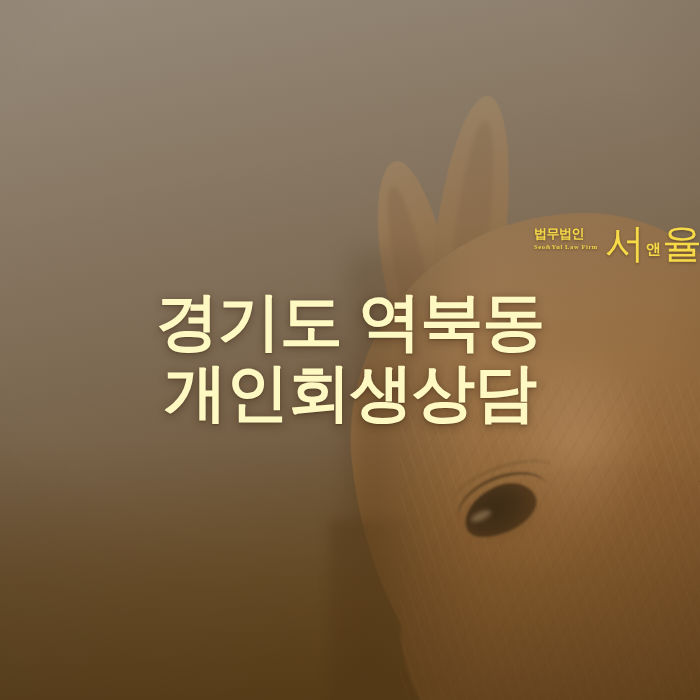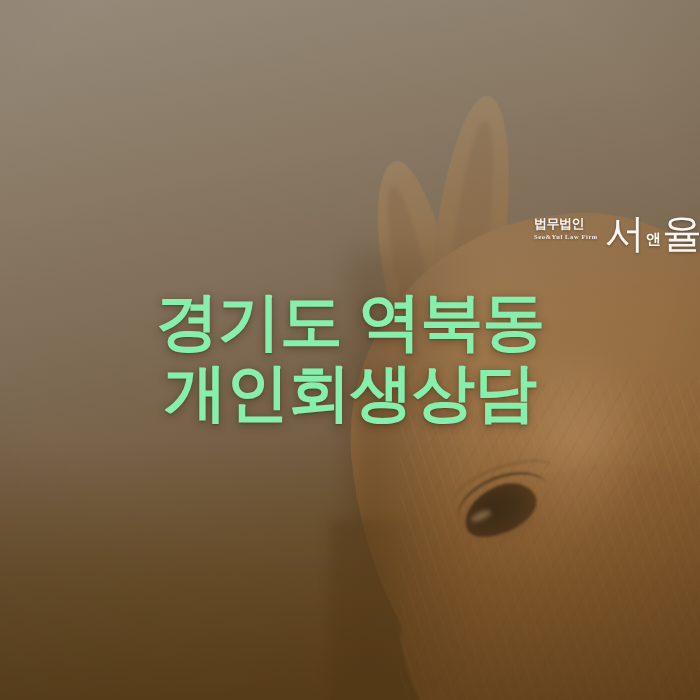--- a/index.html
+++ b/index.html
@@ -181,25 +181,25 @@
     background:radial-gradient(120% 105% at 46% 34%, rgba(0,0,0,0) 42%, rgba(40,26,10,.26) 100%);
   }
   .bottom-warm{
     position:absolute;left:0;bottom:0;width:100%;height:260px;
     background:linear-gradient(180deg, rgba(92,62,22,0) 0%, rgba(92,62,22,.42) 55%, rgba(86,57,20,.58) 100%);
   }
 
   
   .logo{
     position:absolute;
-    left:534px;top:190px;
+    left:534px;top:200px;
     width:150px;height:60px;
     display:flex;align-items:flex-end;
     opacity:.95;
-    color:#ffffff;
+    color:#fde047;
     text-shadow:0 1px 3px rgba(60,38,16,.55);
   }
   .logo-left{
     display:flex;flex-direction:column;align-items:flex-start;
     padding-bottom:9px;
   }
   .logo-kr-small{
     font-size:13px;font-weight:700;letter-spacing:-.5px;line-height:1.1;
     white-space:nowrap;
   }
@@ -214,21 +214,21 @@
   .logo-seo{font-size:40px;font-weight:400;line-height:.85;font-family:"DejaVu Sans",sans-serif;}
   .logo-and{font-size:15px;font-weight:700;line-height:1;padding:0 1px 4px 1px;}
   .logo-yul{font-size:40px;font-weight:400;line-height:.85;font-family:"DejaVu Sans",sans-serif;}
 
   
   .headline{
     position:absolute;
     left:0;right:0;top:286px;
     padding:0 12px;
     text-align:center;
-    color:#86efac;
+    color:#fef9c3;
     font-size:63px;
     font-weight:700;
     line-height:1.13;
     letter-spacing:-1px;
     word-break:keep-all;
     text-shadow:0 2px 10px rgba(56,34,14,.45), 0 1px 2px rgba(56,34,14,.35);
   }
 </style>
 </head>
 <body>

